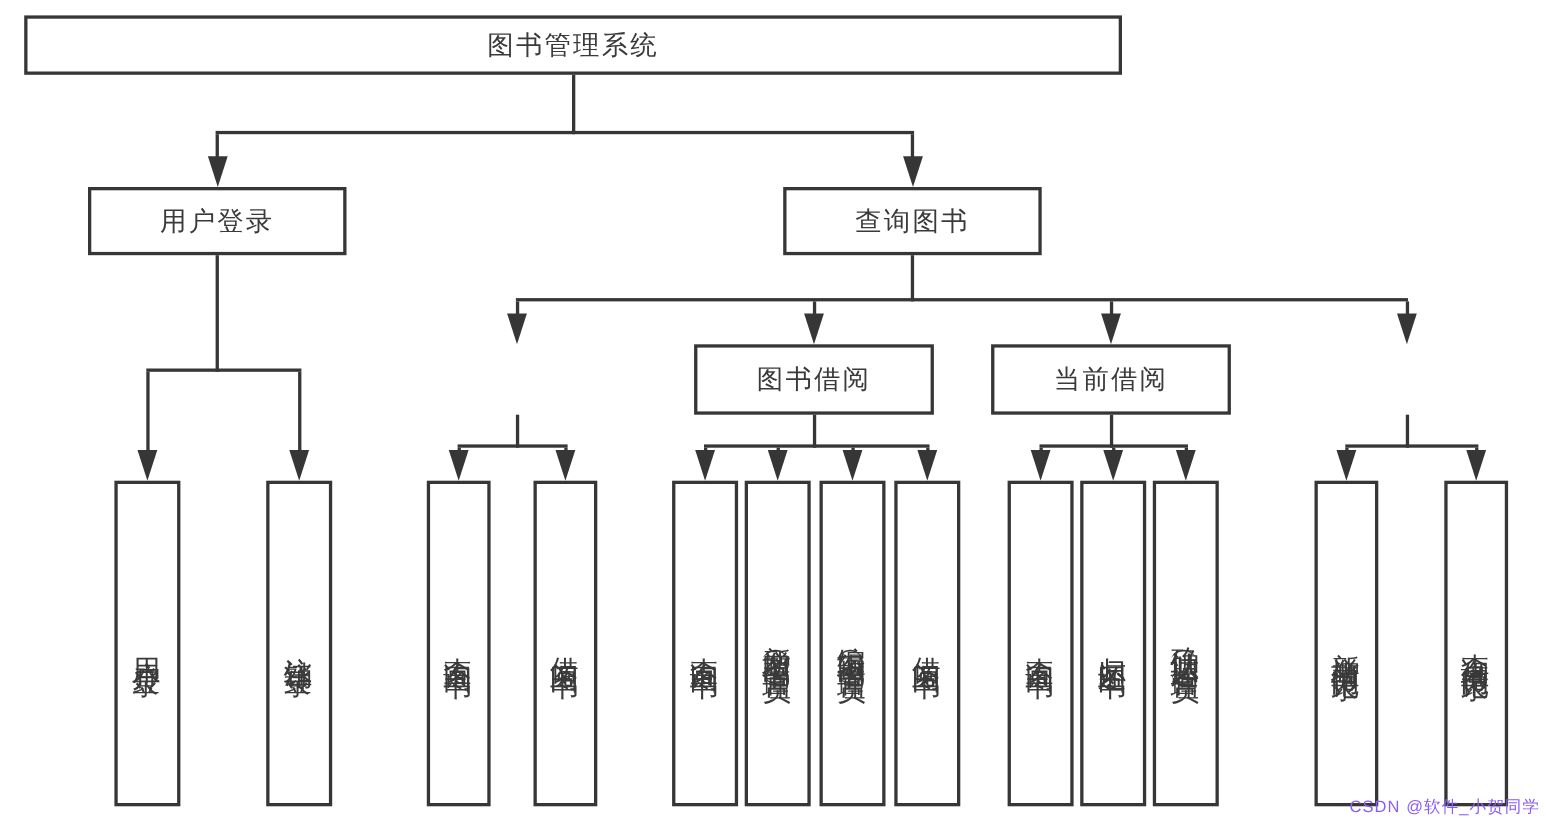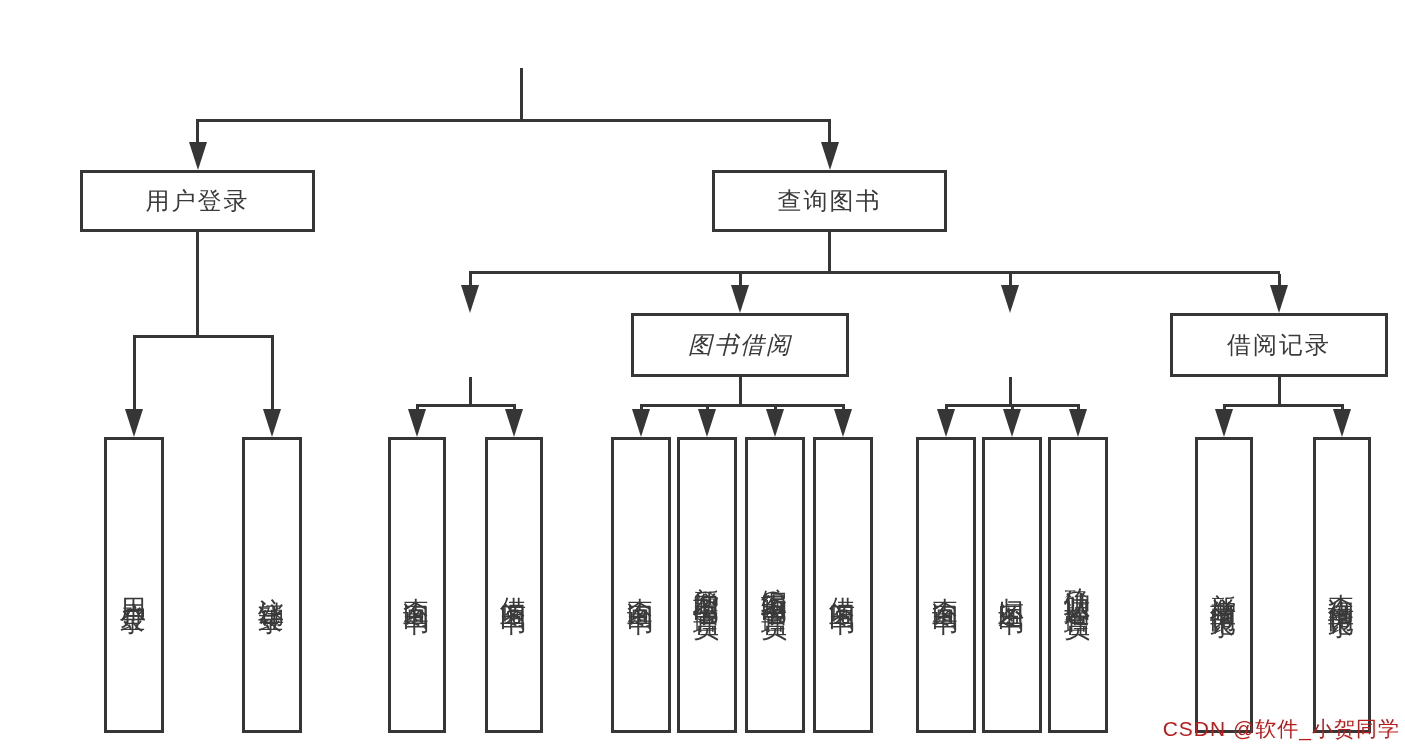--- a/index.html
+++ b/index.html
@@ -50,31 +50,34 @@
     position: absolute;
     width: 0; height: 0;
     border-left: 9px solid transparent;
     border-right: 9px solid transparent;
     border-top: 28px solid var(--line);
   }
   .watermark {
     position: absolute;
     right: 5px;
     bottom: 4px;
-    font-size: 21px;
-    color: #b91c1c;
+    font-size: 15px;
+    color: #8b5cf6;
     letter-spacing: 1px;
     z-index: 10;
   }
 </style>
 </head>
 <body>
 
 <div class="canvas">
 
+  <div class="node" style="left:22px; top:14px; width:998px; height:54px;">
+    <span class="hlabel">图书管理系统</span>
+  </div>
 
   <div class="vline" style="left:519.5px; top:68px; height:54px;"></div>
   <div class="hline" style="left:196px; top:119px; width:635px;"></div>
   <div class="vline" style="left:196px; top:122px; height:24px;"></div>
   <div class="vline" style="left:828px; top:122px; height:24px;"></div>
   <div class="arrow" style="left:188.5px; top:142px;"></div>
   <div class="arrow" style="left:820.5px; top:142px;"></div>
 
   <div class="node" style="left:80px; top:170px; width:235px; height:62px;">
     <span class="hlabel">用户登录</span>
@@ -94,25 +97,25 @@
   <div class="hline" style="left:469px; top:271px; width:811px;"></div>
   <div class="vline" style="left:468.5px; top:274px; height:14px;"></div>
   <div class="vline" style="left:738.5px; top:274px; height:14px;"></div>
   <div class="vline" style="left:1008.5px; top:274px; height:14px;"></div>
   <div class="vline" style="left:1277.5px; top:274px; height:14px;"></div>
   <div class="arrow" style="left:461px; top:285px;"></div>
   <div class="arrow" style="left:731px; top:285px;"></div>
   <div class="arrow" style="left:1001px; top:285px;"></div>
   <div class="arrow" style="left:1270px; top:285px;"></div>
 
-  <div class="node" style="left:631px; top:313px; width:218px; height:64px;font-style:italic;">
+  <div class="node" style="left:631px; top:313px; width:218px; height:64px;">
     <span class="hlabel">图书借阅</span>
   </div>
-  <div class="node" style="left:1170px; top:313px; width:218px; height:64px;">
-    <span class="hlabel">借阅记录</span>
+  <div class="node" style="left:901px; top:313px; width:218px; height:64px;">
+    <span class="hlabel">当前借阅</span>
   </div>
 
   <div class="vline" style="left:468.5px; top:377px; height:30px;"></div>
   <div class="hline" style="left:415.5px; top:404px; width:100px;"></div>
   <div class="vline" style="left:415.5px; top:407px; height:5px;"></div>
   <div class="vline" style="left:512.5px; top:407px; height:5px;"></div>
   <div class="arrow" style="left:408px; top:409px;"></div>
   <div class="arrow" style="left:505px; top:409px;"></div>
 
   <div class="vline" style="left:738.5px; top:377px; height:30px;"></div>

